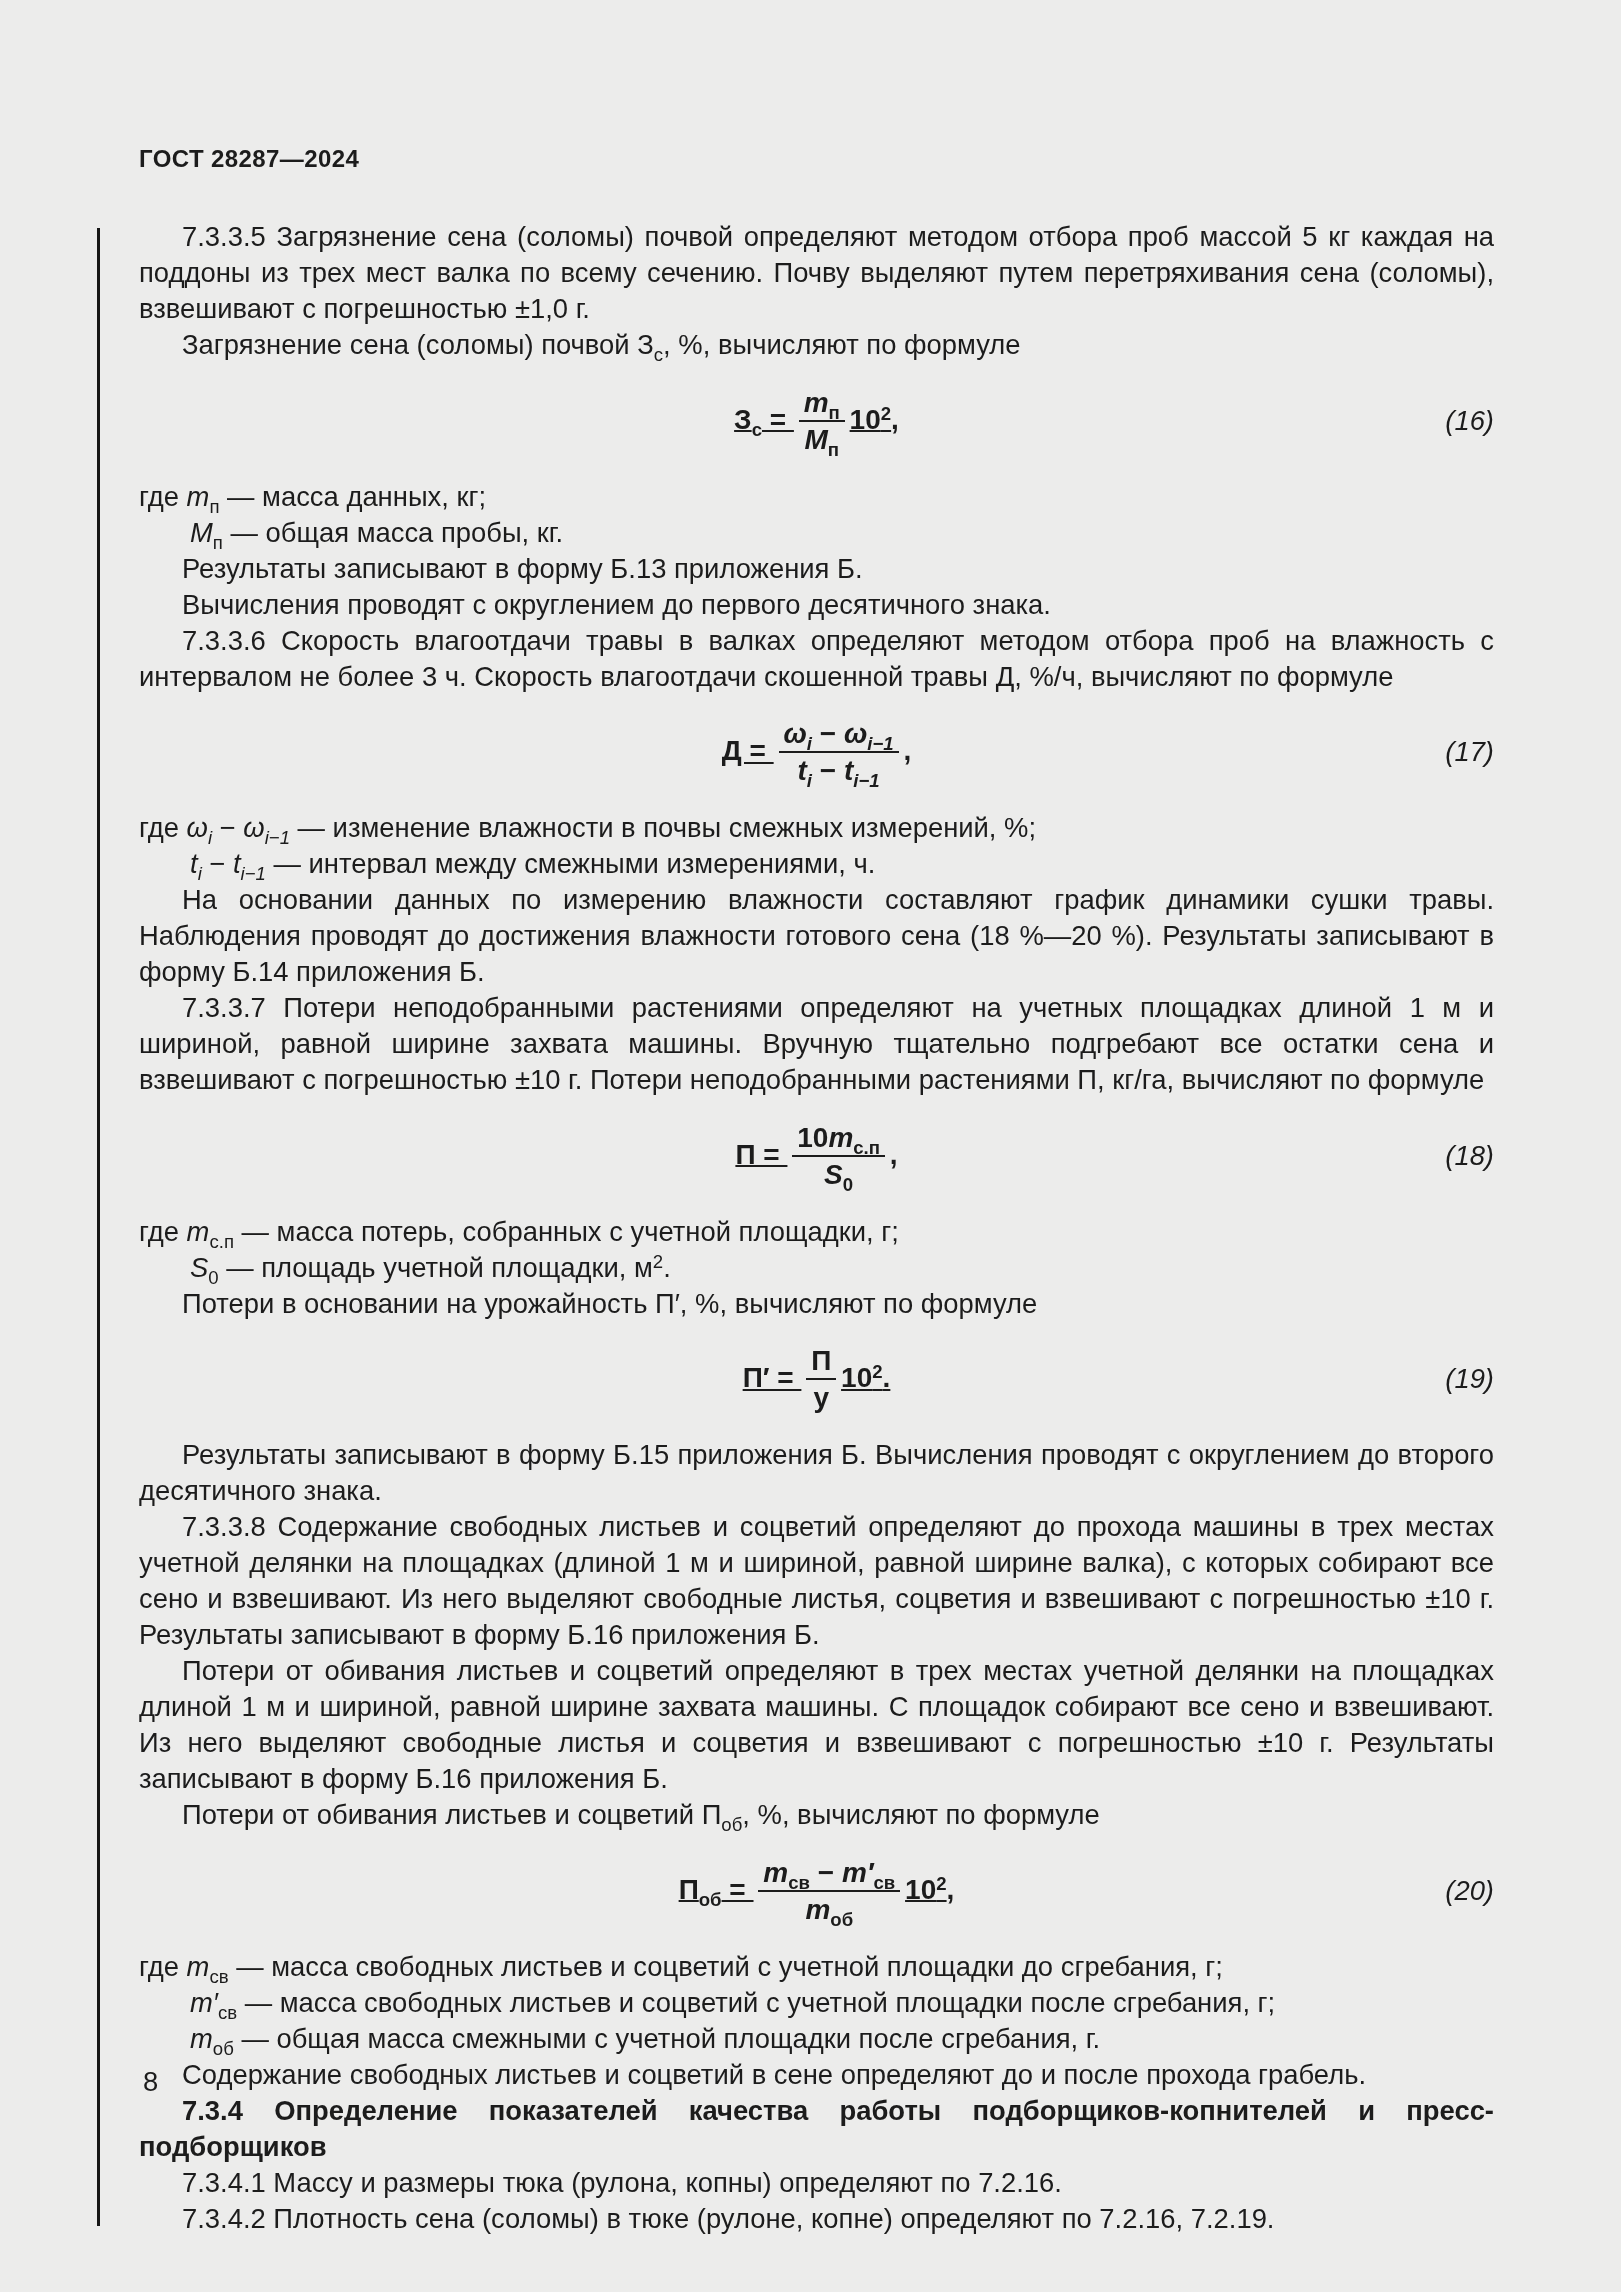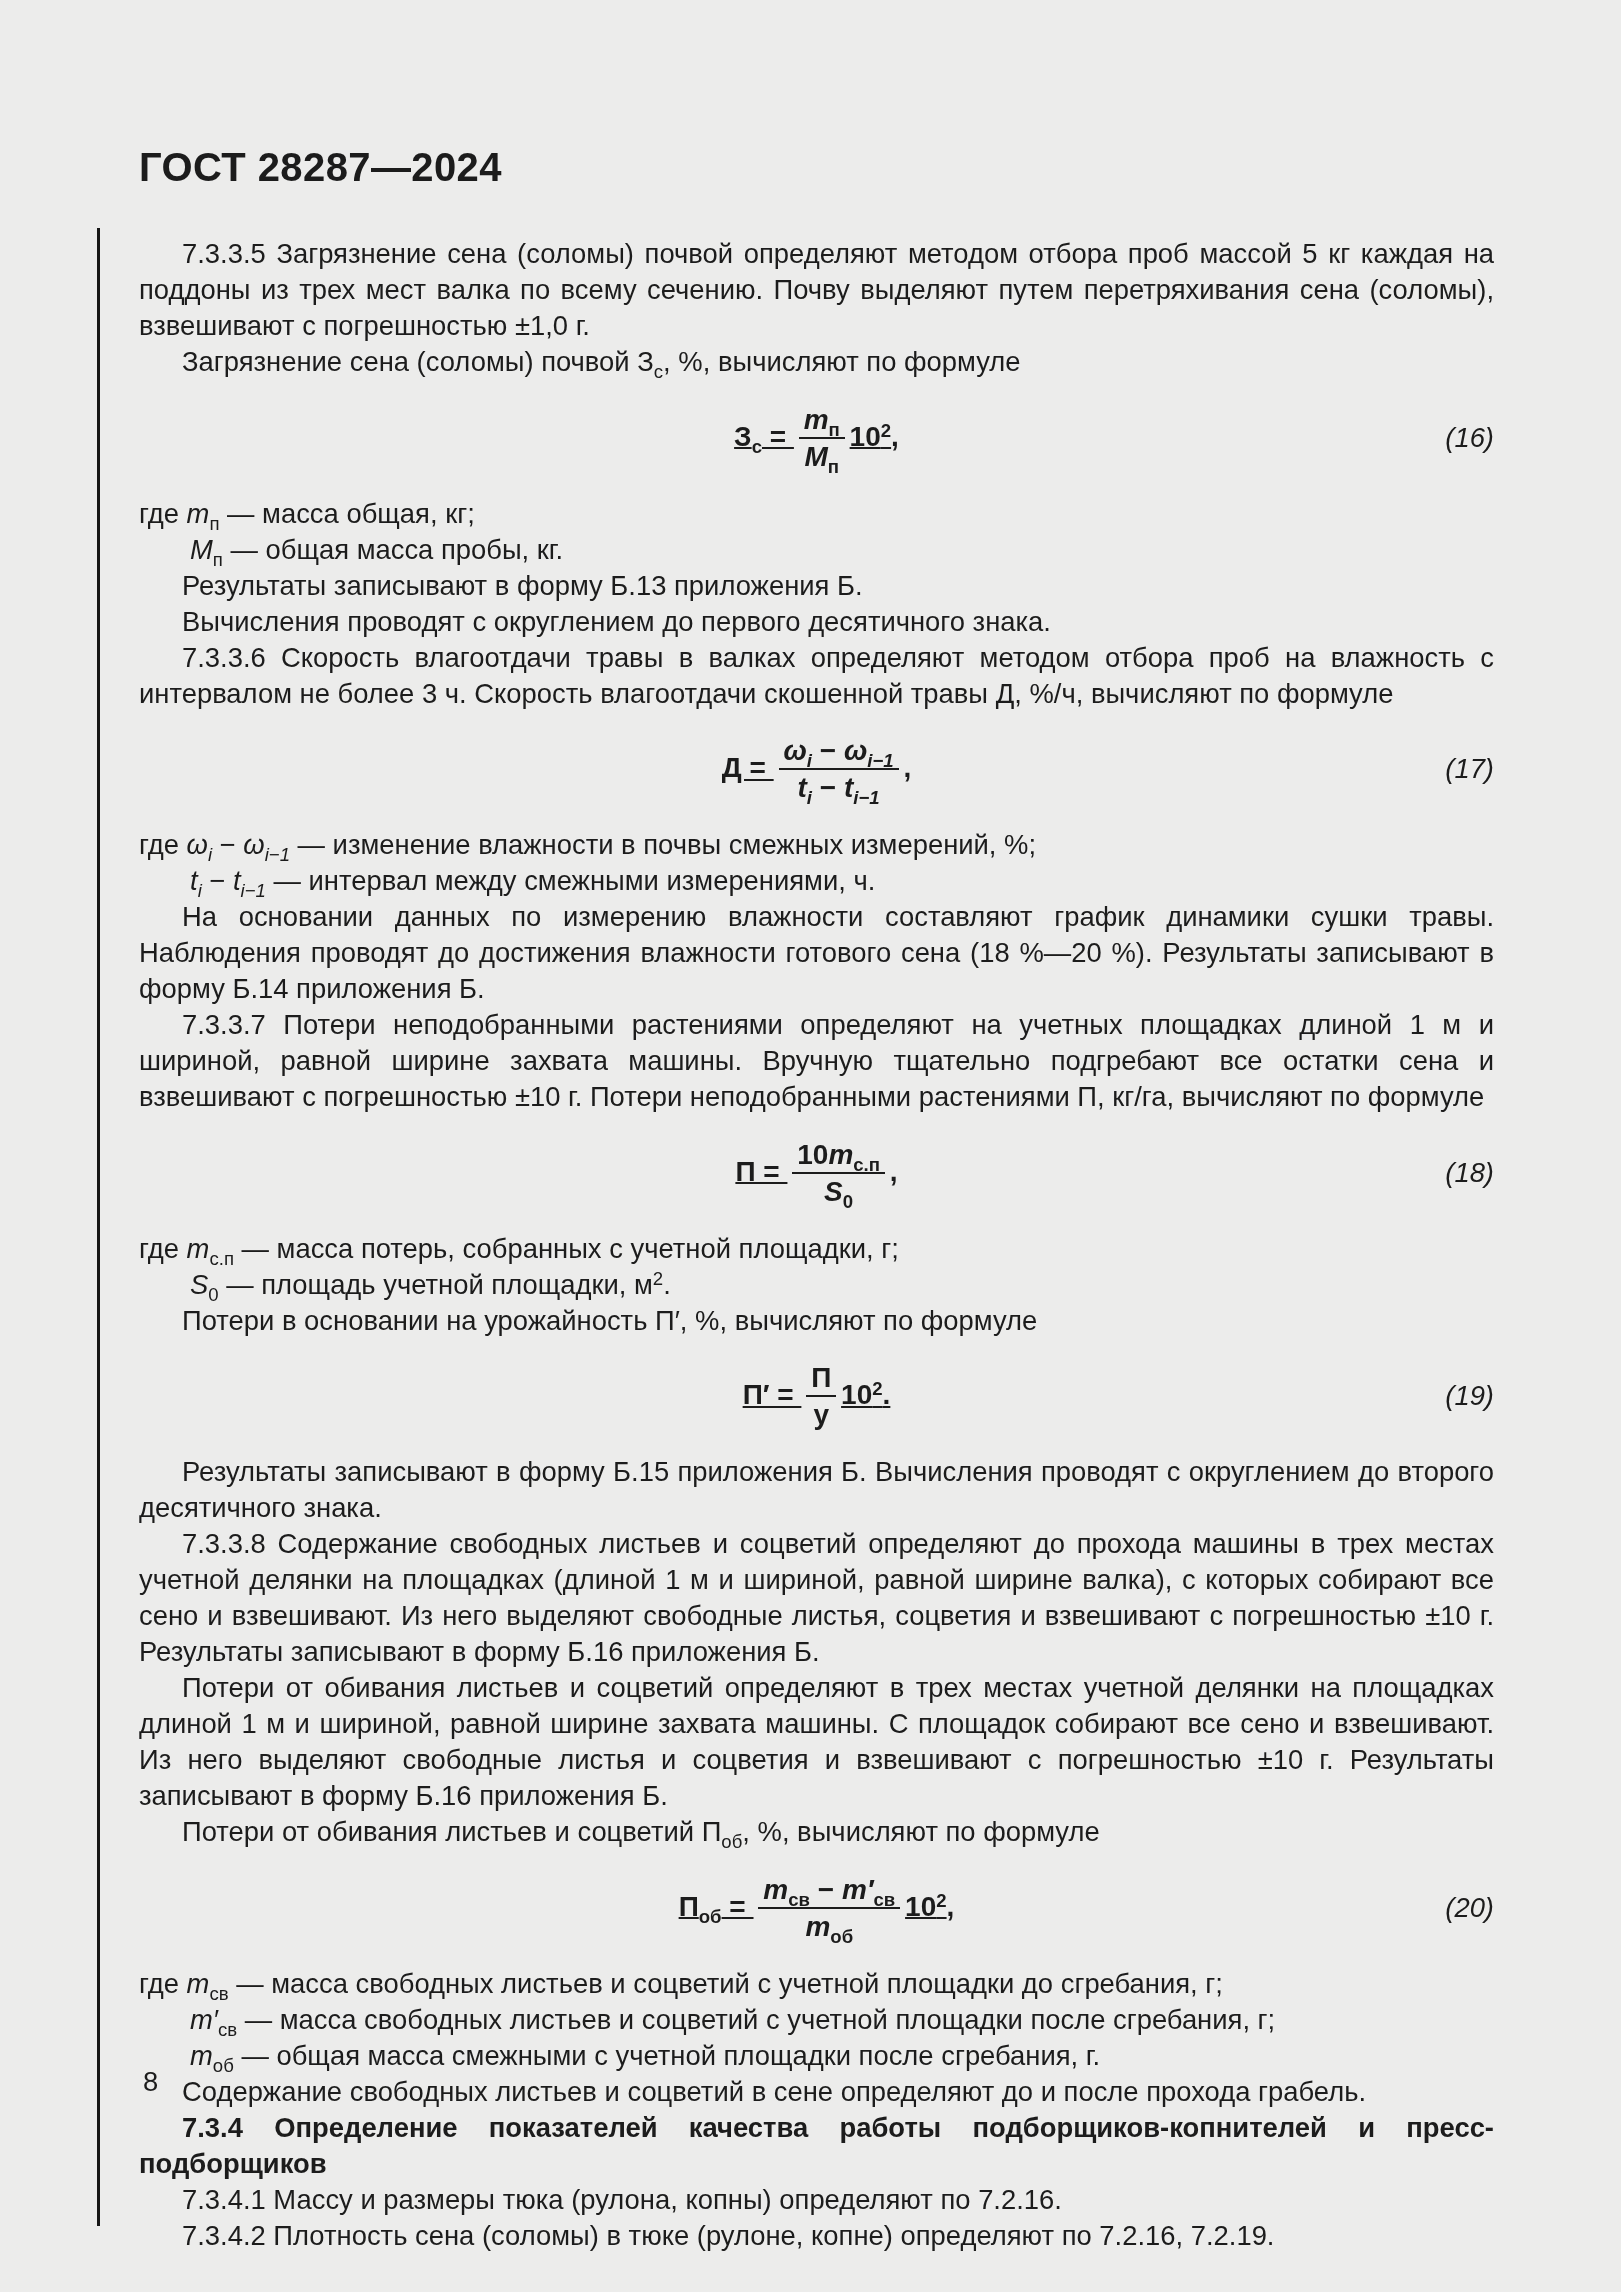--- a/index.html
+++ b/index.html
@@ -9,21 +9,21 @@
     background:#ececeb;
     font-family:"Liberation Sans","DejaVu Sans",sans-serif;
     color:#1c1c1c;
     overflow:hidden;
   }
   .scan-line{
     position:absolute;left:97px;top:228px;width:2.9px;height:1998px;
     background:#161616;
   }
   .content{position:absolute;left:139px;top:145px;width:1355px;}
-  .doc-header{font-weight:bold;font-size:40px;letter-spacing:0.4px;}
+  .doc-header{font-weight:bold;font-size:24px;letter-spacing:0.4px;}
   .body-text{margin-top:46px;font-size:27.4px;line-height:36px;}
   .body-text p{margin:0;}
   p.indent{text-indent:43px;}
   p.just{text-align:justify;}
   p.def-item{padding-left:51px;}
   .bold{font-weight:bold;}
   .it{font-style:italic;}
   sub{font-size:18.6px;line-height:0;vertical-align:-6.9px;}
   sup{font-size:18.6px;line-height:0;vertical-align:8.8px;}
   .formula-row{position:relative;text-align:center;margin:24.5px 0;}
@@ -41,21 +41,21 @@
 <body>
 
 <div class="page">
   <div class="scan-line"></div>
   <div class="content">
     <div class="doc-header">ГОСТ 28287—2024</div>
     <div class="body-text">
         <p class="indent just"><span>7.3.3.5  Загрязнение сена (соломы) почвой определяют методом отбора проб массой 5 кг каждая на поддоны из трех мест валка по всему сечению. Почву выделяют путем перетряхивания сена (соломы), взвешивают с погрешностью ±1,0 г.</span></p>
         <p class="indent"><span>Загрязнение сена (соломы) почвой З</span><sub>с</sub><span>, %, вычисляют по формуле</span></p>
         <div class="formula-row"><span class="formula"><span>З</span><sub>с</sub><span> = </span><span class="frac"><span class="num"><span class="it">m</span><sub>п</sub></span><span class="den"><span class="it">M</span><sub>п</sub></span></span><span>10</span><sup>2</sup><span>,</span></span><span class="formula-number">(16)</span></div>
-        <p class="def-head"><span>где </span><span class="it">m</span><sub>п</sub><span> — масса общая, кг;</span></p>
+        <p class="def-head"><span>где </span><span class="it">m</span><sub>п</sub><span> — масса данных, кг;</span></p>
         <p class="def-item"><span class="it">M</span><sub>п</sub><span> — общая масса пробы, кг.</span></p>
         <p class="indent"><span>Результаты записывают в форму Б.13 приложения Б.</span></p>
         <p class="indent"><span>Вычисления проводят с округлением до первого десятичного знака.</span></p>
         <p class="indent just"><span>7.3.3.6  Скорость влагоотдачи травы в валках определяют методом отбора проб на влажность с интервалом не более 3 ч. Скорость влагоотдачи скошенной травы Д, %/ч, вычисляют по формуле</span></p>
         <div class="formula-row"><span class="formula"><span>Д = </span><span class="frac"><span class="num"><span class="it">ω</span><sub class="it">i</sub><span> − </span><span class="it">ω</span><sub class="it">i−1</sub></span><span class="den"><span class="it">t</span><sub class="it">i</sub><span> − </span><span class="it">t</span><sub class="it">i−1</sub></span></span><span>,</span></span><span class="formula-number">(17)</span></div>
         <p class="def-head"><span>где </span><span class="it">ω</span><sub class="it">i</sub><span> − </span><span class="it">ω</span><sub class="it">i−1</sub><span> — изменение влажности в почвы смежных измерений, %;</span></p>
         <p class="def-item"><span class="it">t</span><sub class="it">i</sub><span> − </span><span class="it">t</span><sub class="it">i−1</sub><span> — интервал между смежными измерениями, ч.</span></p>
         <p class="indent just"><span>На основании данных по измерению влажности составляют график динамики сушки травы. Наблюдения проводят до достижения влажности готового сена (18 %—20 %). Результаты записывают в форму Б.14 приложения Б.</span></p>
         <p class="indent just"><span>7.3.3.7  Потери неподобранными растениями определяют на учетных площадках длиной 1 м и шириной, равной ширине захвата машины. Вручную тщательно подгребают все остатки сена и взвешивают с погрешностью ±10 г. Потери неподобранными растениями П, кг/га, вычисляют по формуле</span></p>
         <div class="formula-row"><span class="formula"><span>П = </span><span class="frac"><span class="num"><span>10</span><span class="it">m</span><sub>с.п</sub></span><span class="den"><span class="it">S</span><sub>0</sub></span></span><span>,</span></span><span class="formula-number">(18)</span></div>

